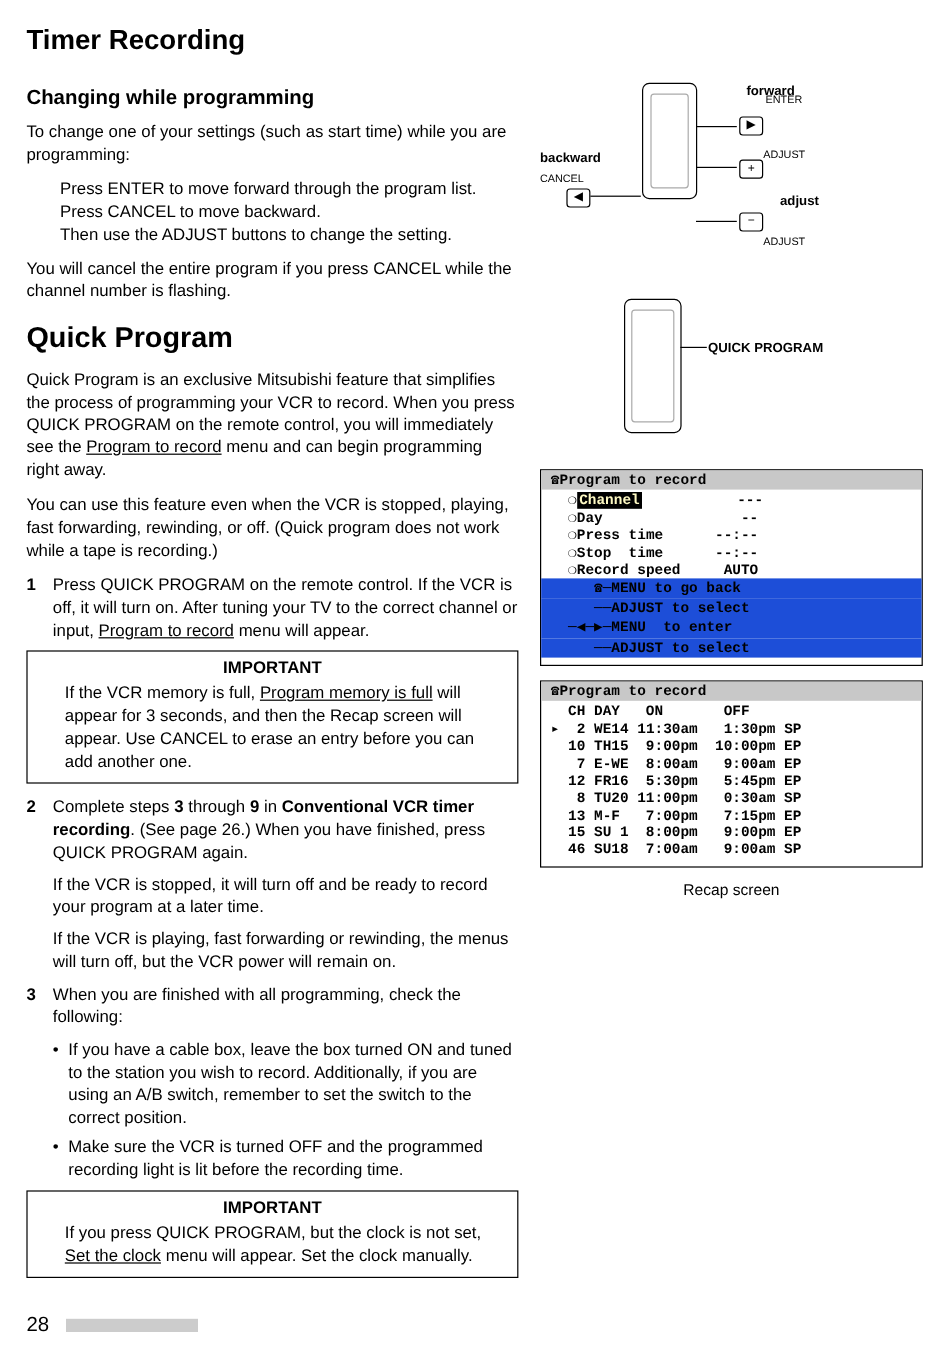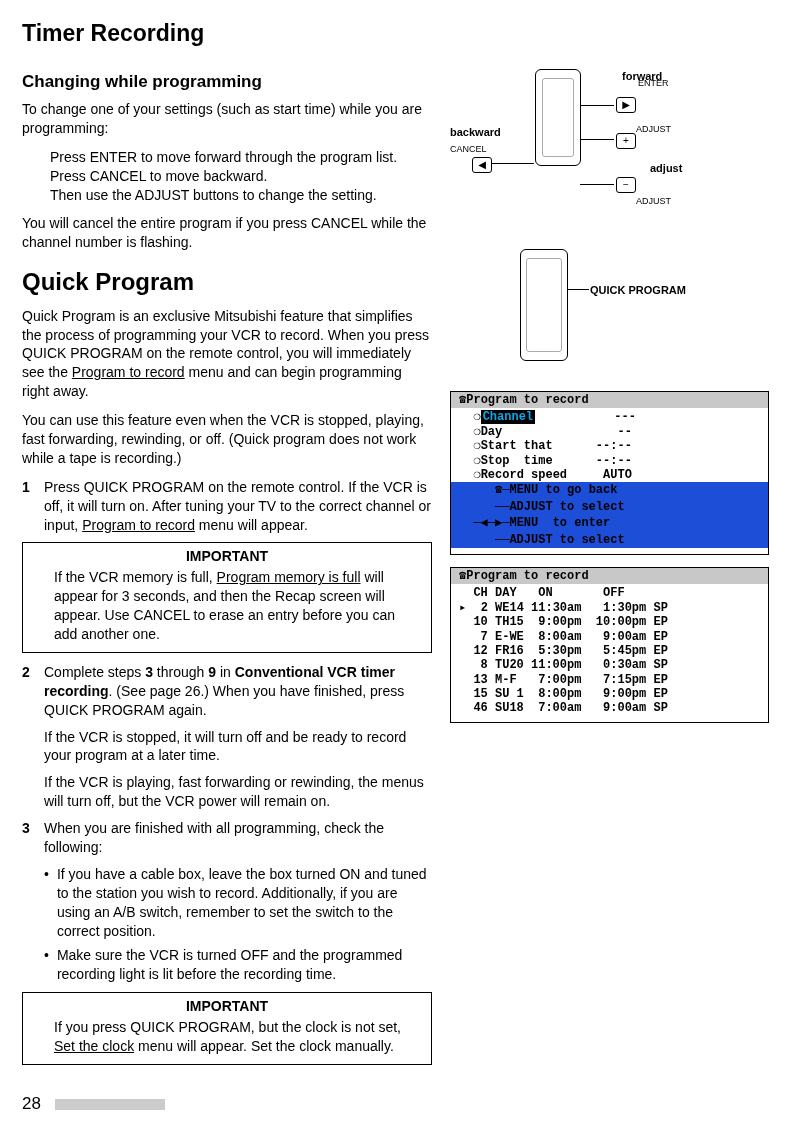--- a/index.html
+++ b/index.html
@@ -213,21 +213,21 @@
     margin: 12px 0 10px;
     font-family: "Courier New", monospace;
     font-size: 12px;
     line-height: 1.2;
     white-space: pre;
     font-weight: bold;
     color: #000;
   }
   .screen-box .hl {
     background: #000;
-    color: #0ea5e9;
+    color: #fef9c3;
     padding: 0 2px;
   }
   .screen-box .inst {
     background: #1d4ed8;
     display: block;
     padding: 1px 2px;
     margin-right: -8px;
     margin-left: -8px;
     padding-left: 8px;
   }
@@ -345,34 +345,35 @@
     </div>
 
     <div class="remote-diagram2">
       <div class="remote-body2"></div>
       <div class="label-qp">QUICK PROGRAM</div>
       <div class="lead" style="left:117px; top:40px; width:22px;"></div>
     </div>
 
     <div class="screen-box"><div class="screen-title-bar"><span>☎Program to record</span></div><span>  ❍</span><span class="hl">Channel</span><span>           ---</span>
 <span>  ❍Day                --</span>
-<span>  ❍Start that      --:--</span>
+<span>  ❍Press time      --:--</span>
 <span>  ❍Stop  time      --:--</span>
 <span>  ❍Record speed     AUTO</span>
 <span class="inst">     ☎─MENU to go back</span><span class="inst">     ──ADJUST to select</span><span class="inst">  ─◀─▶─MENU  to enter</span><span class="inst">     ──ADJUST to select</span></div>
 
     <div class="screen-box"><div class="screen-title-bar"><span>☎Program to record</span></div><span>  CH DAY   ON       OFF</span>
 <span>▸  2 WE14 11:30am   1:30pm SP</span>
 <span>  10 TH15  9:00pm  10:00pm EP</span>
 <span>   7 E-WE  8:00am   9:00am EP</span>
 <span>  12 FR16  5:30pm   5:45pm EP</span>
 <span>   8 TU20 11:00pm   0:30am SP</span>
 <span>  13 M-F   7:00pm   7:15pm EP</span>
 <span>  15 SU 1  8:00pm   9:00pm EP</span>
 <span>  46 SU18  7:00am   9:00am SP</span></div>
+    <div class="caption">Recap screen</div>
 
   </div>
 </div>
 
 <div class="page-footer">
   <span class="page-num">28</span>
   <span class="page-bar"></span>
 </div>
 
 </body></html>

